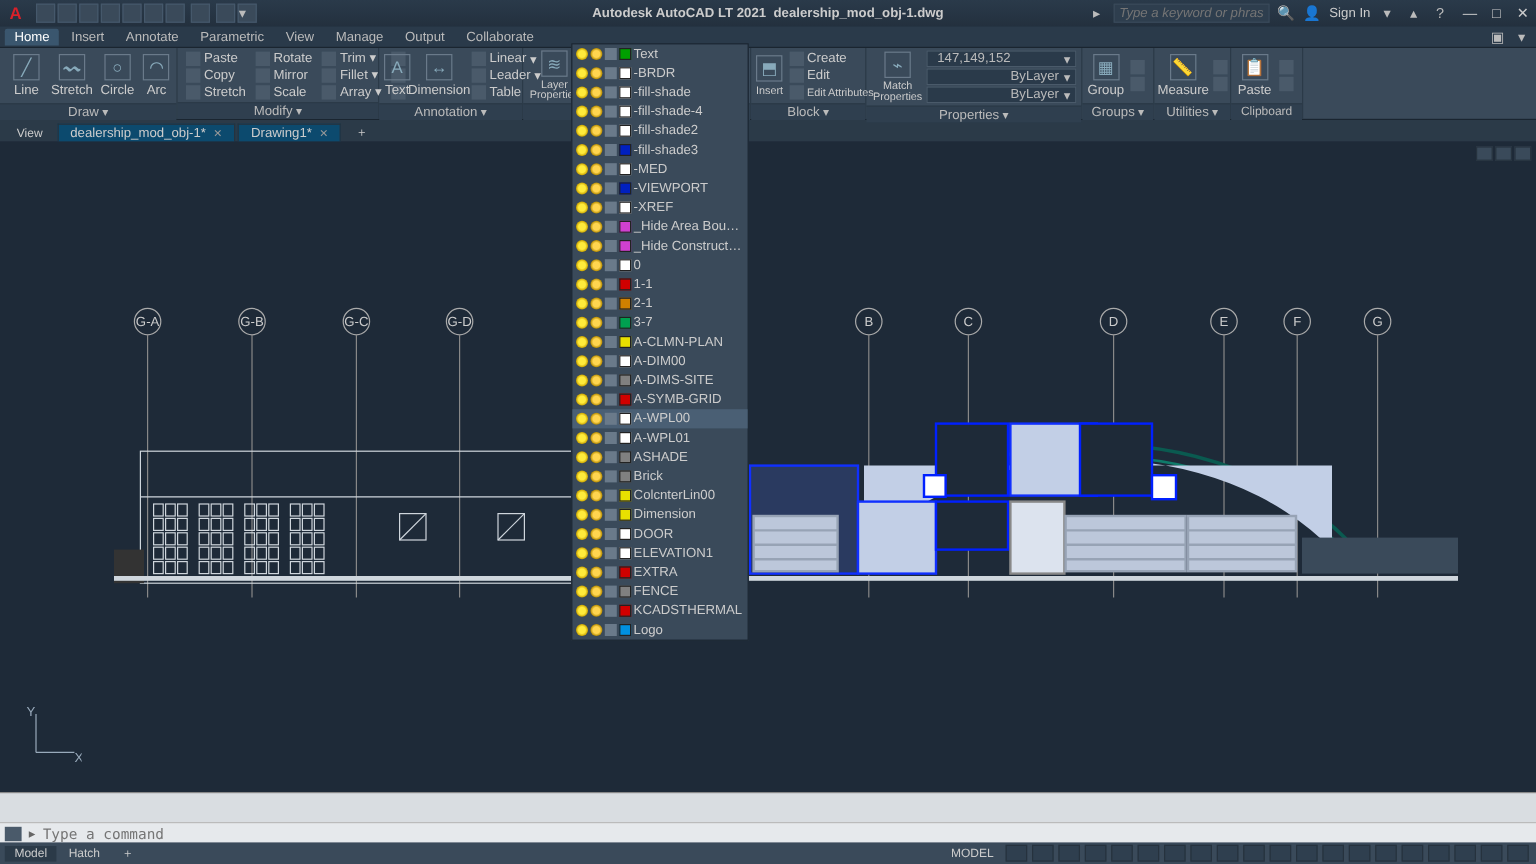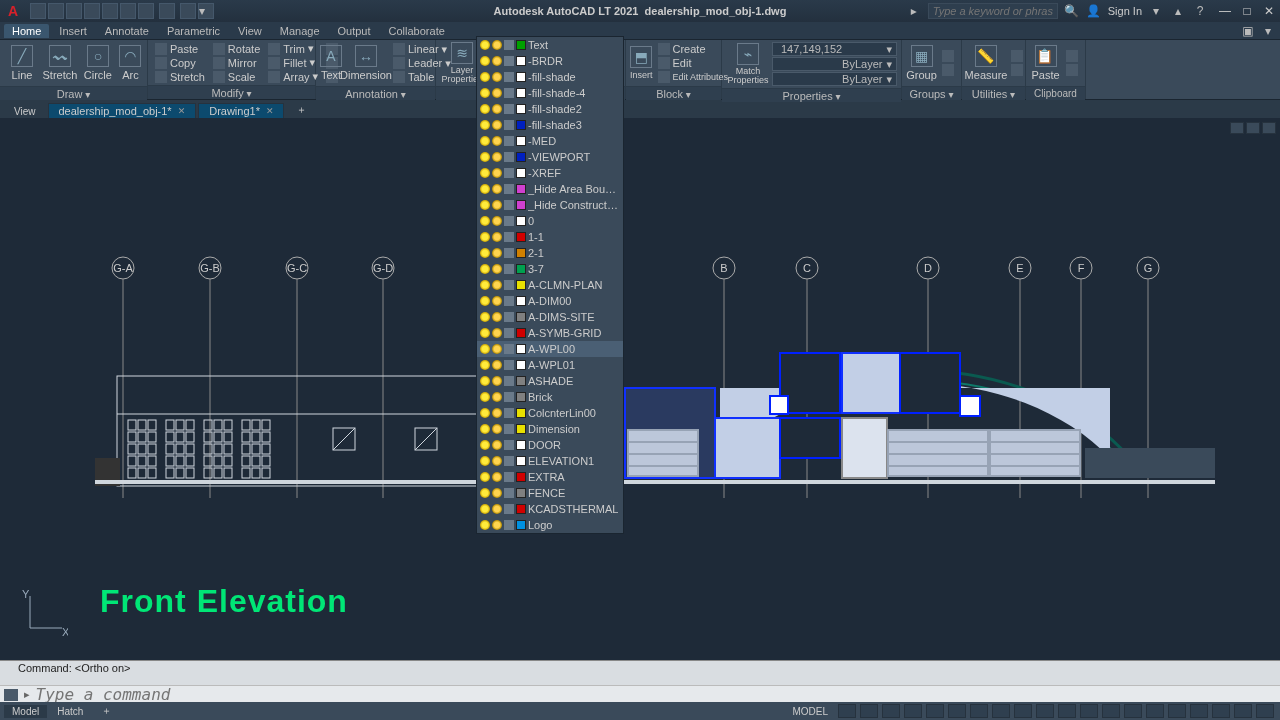--- a/index.html
+++ b/index.html
@@ -53,21 +53,21 @@
 .canvas .wm{position:absolute;top:4px;right:4px;display:flex;gap:2px;}
 .canvas .wm span{width:14px;height:12px;background:#3a4a5a;border:1px solid #26323e;display:inline-block;}
 .view-title{position:absolute;left:100px;bottom:40px;color:#00e676;font-size:32px;font-weight:600;letter-spacing:1px;}
 .ucs{position:absolute;left:18px;bottom:18px;color:#8fa;font-size:10px;}
 
 .cmdwrap{position:absolute;left:0;right:0;bottom:18px;height:42px;background:#d9dde1;color:#222;border-top:1px solid #888;}
 .cmd-hist{height:24px;padding:1px 4px;font-family:Consolas,monospace;font-size:10px;line-height:12px;color:#222;overflow:hidden;}
 .cmd-hist .cx{width:10px;height:10px;background:#c33;color:#fff;display:inline-flex;align-items:center;justify-content:center;font-size:8px;margin-right:4px;}
 .cmd-input{height:18px;background:#e6e9ec;border-top:1px solid #bbb;display:flex;align-items:center;padding:0 4px;gap:6px;}
 .cmd-input .prompt{width:14px;height:12px;background:#4a5a6a;}
-.cmd-input input{flex:1;border:none;background:transparent;font-family:Consolas,monospace;font-size:16px;font-style:italic;color:#666;outline:none;}
+.cmd-input input{flex:1;border:none;background:transparent;font-family:Consolas,monospace;font-size:12px;color:#666;outline:none;}
 
 .layouts{position:absolute;left:0;bottom:0;height:18px;width:220px;background:#3a4a5a;display:flex;align-items:center;padding:0 4px;gap:2px;}
 .layouts .lt{padding:1px 8px;color:#ccc;font-size:10px;}
 .layouts .lt.active{background:#2b3a48;}
 .status{position:absolute;left:220px;right:0;bottom:0;height:18px;background:#3a4a5a;display:flex;align-items:center;justify-content:flex-end;gap:4px;padding:0 6px;}
 .status .sb{width:18px;height:14px;background:#2f3f4f;border:1px solid #26323e;}
 .status .stxt{color:#ccc;font-size:10px;padding:0 6px;}
 </style>
 </head>
 <body>
@@ -716,36 +716,34 @@
           <line x1="888" y1="348" x2="988" y2="348"></line>
         <line x1="990" y1="324" x2="1080" y2="324"></line>
           <line x1="990" y1="336" x2="1080" y2="336"></line>
           <line x1="990" y1="348" x2="1080" y2="348"></line>
       </g>
     </g>
 
     <rect x="1085" y="330" width="130" height="30" fill="#3a4a5a"></rect>
     <rect x="95" y="362" width="1120" height="4" fill="#cfd6dd"></rect>
   </svg>
-  <div class="view-title">Front Elevation</div>
   <div class="ucs">
     <svg width="50" height="50">
         <g stroke="#9ab" stroke-width="1" fill="none">
           <line x1="12" y1="38" x2="12" y2="6"></line>
           <line x1="12" y1="38" x2="44" y2="38"></line>
         </g>
         <text x="4" y="8" fill="#9ab" font-size="9">Y</text>
         <text x="44" y="46" fill="#9ab" font-size="9">X</text>
       </svg>
   </div>
 </div>
 
 <div class="cmdwrap">
   <div class="cmd-hist">
-    <div style="padding-left:14px">Command: &lt;Ortho on&gt;</div>
   </div>
   <div class="cmd-input">
     <span class="prompt"></span>
     <span style="color:#666">▸</span>
     <input placeholder="Type a command" style="">
   </div>
 </div>
 
 <div class="layouts">
   <div class="lt active">Model</div>

